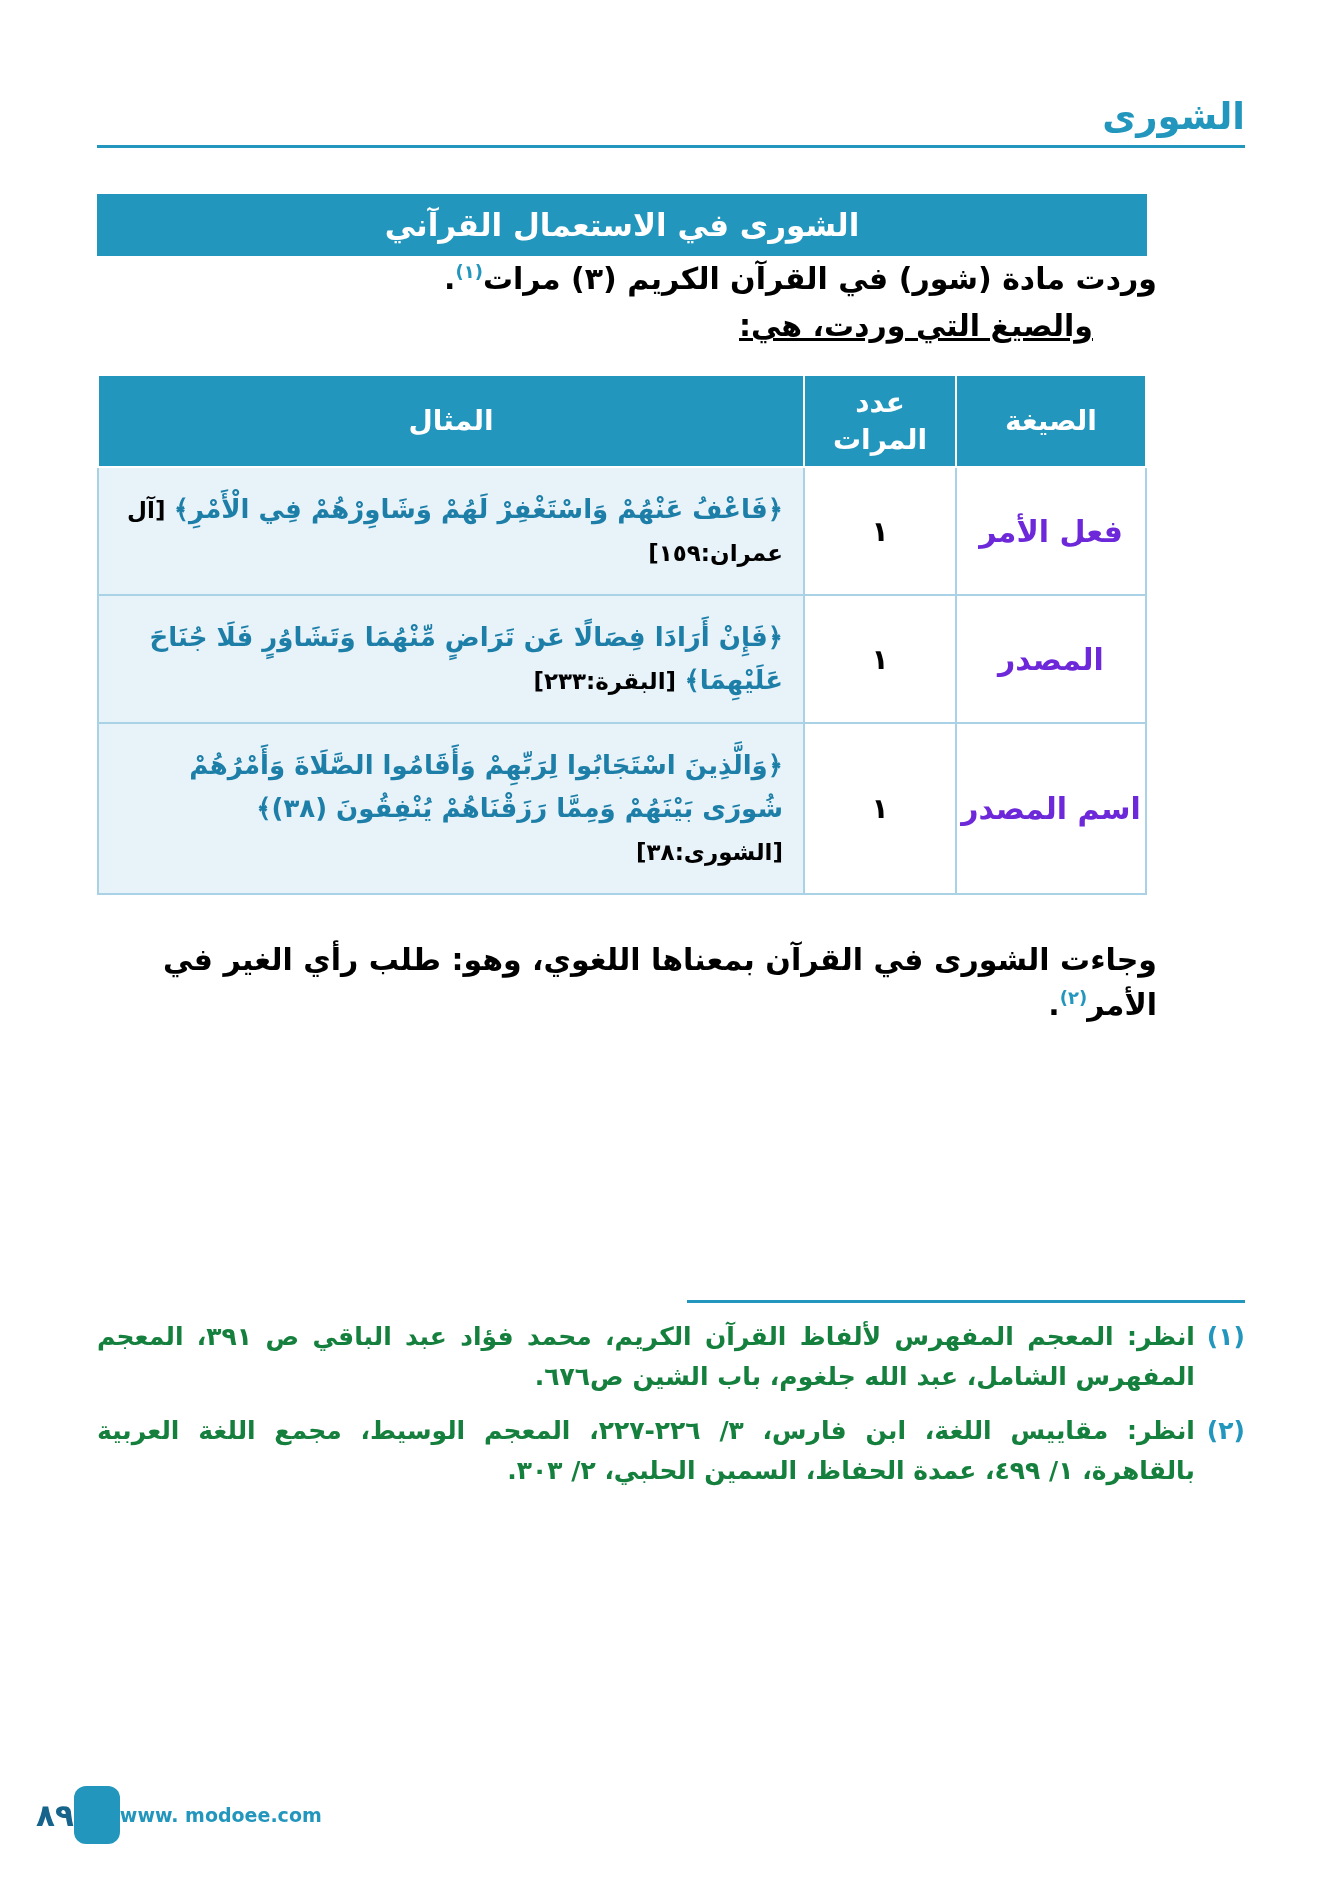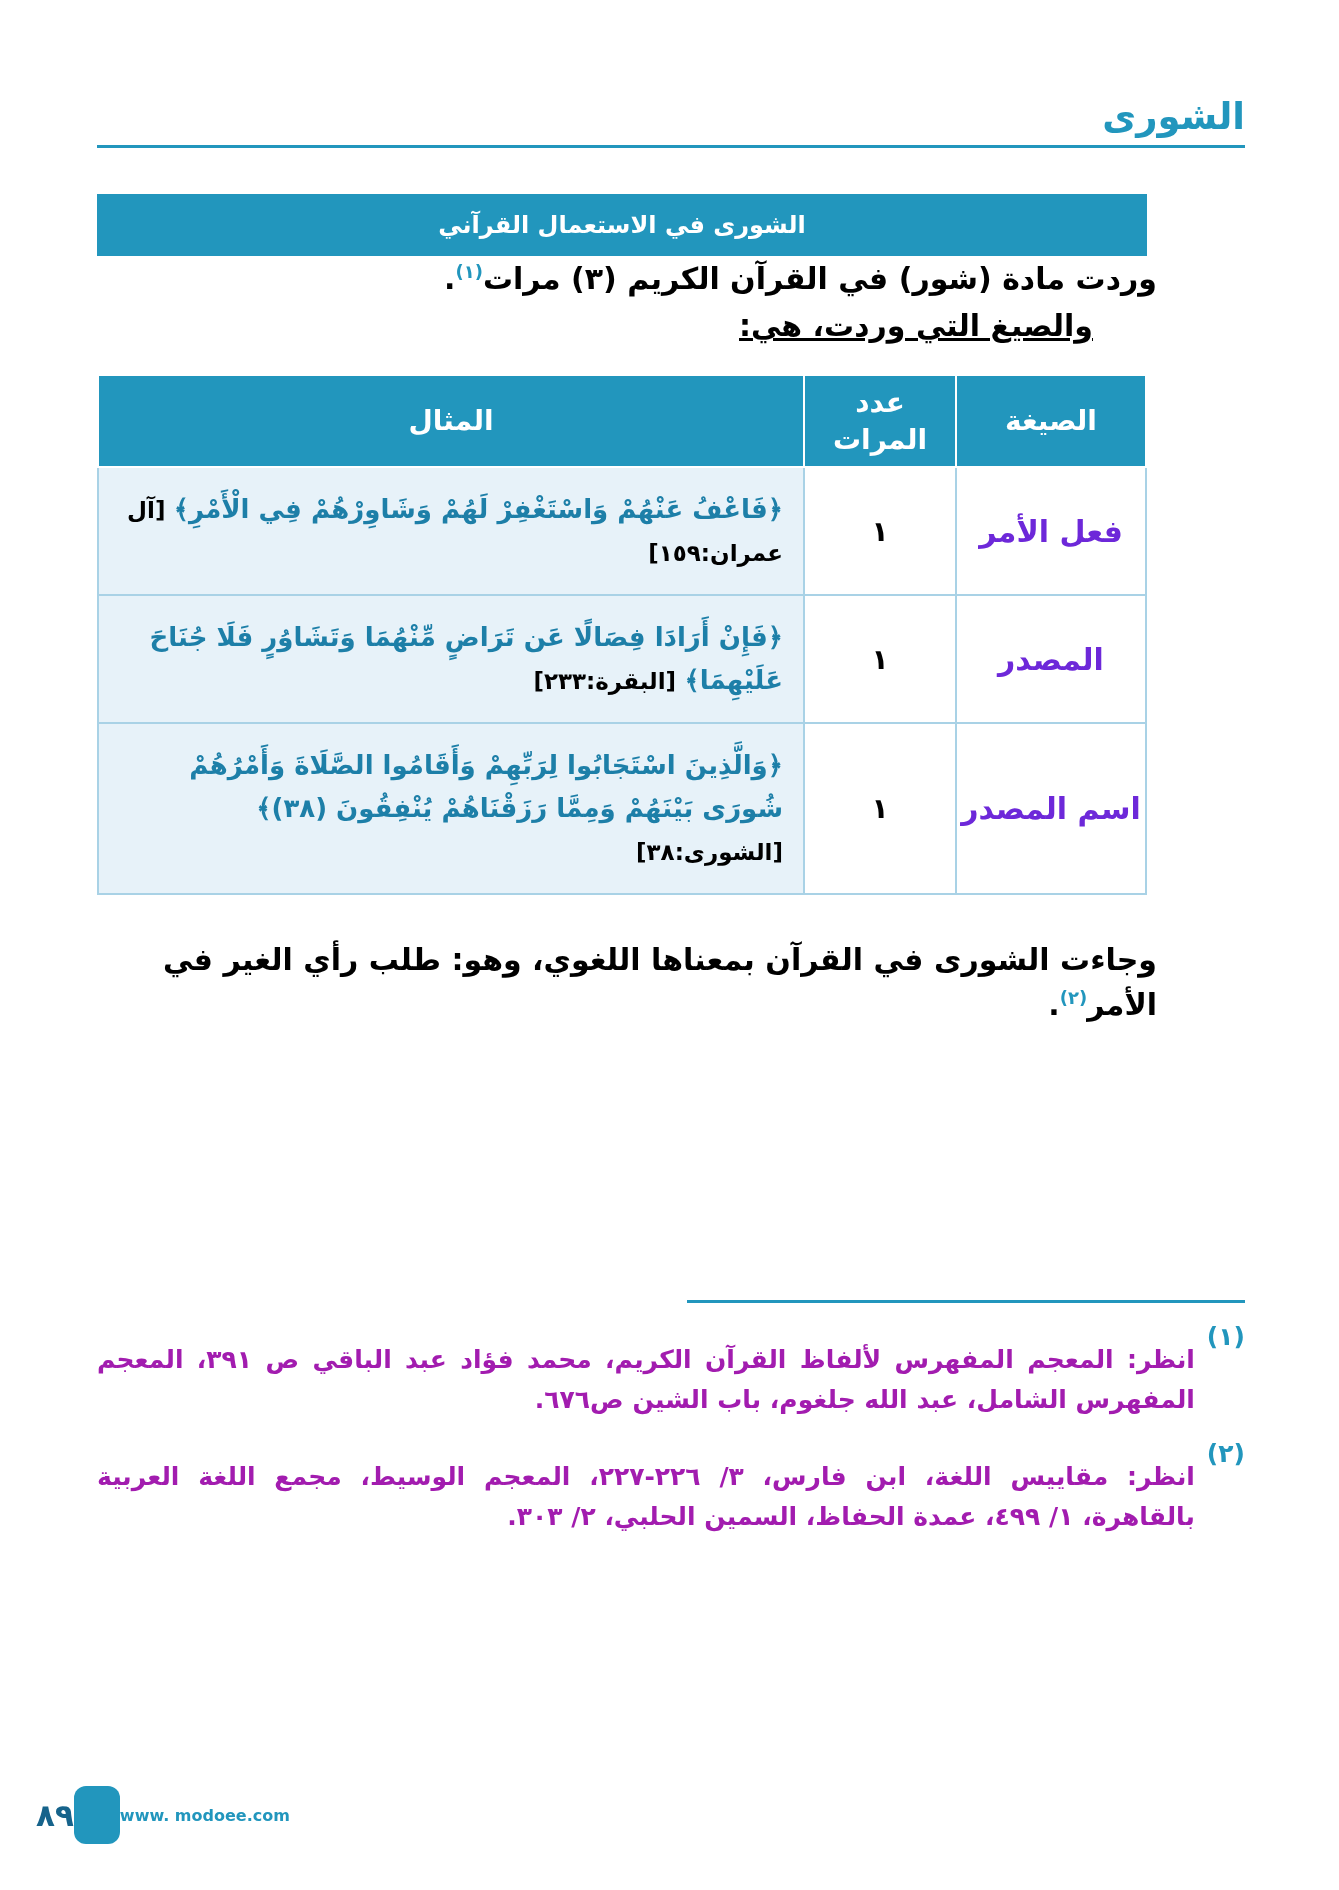--- a/index.html
+++ b/index.html
@@ -34,21 +34,21 @@
     margin:46px 0 0 0;
     margin-left:98px; 
     margin-right:0;
     background:#2296bd;
     height:62px;
     display:flex; align-items:center; justify-content:center;
   }
   
   .block-1050 { width:1050px; margin-right:98px; margin-left:0; }
   .title-bar.block-1050 { margin-top:46px; }
-  .title-bar h1 { color:#ffffff; font-size:24px; font-weight:bold; }
+  .title-bar h1 { color:#ffffff; font-size:31px; font-weight:bold; }
 
   
   .intro { font-weight:bold; font-size:30px; line-height:1.5; color:#000; }
   .intro.line1 { padding-right:88px; }
   .intro.line2 { margin-top:2px; padding-right:152px;text-decoration:underline; }
   .fn-ref {
     color:#2296bd; font-size:18px; font-weight:bold;
     vertical-align:super; line-height:0;
   }
 
@@ -102,37 +102,37 @@
     font-size:25px;
   }
   .fn-rule { width:558px; height:3px; background:#2296bd; }
   .footnote {
     display:flex; gap:12px; align-items:flex-start;
     margin-top:14px;
     line-height:1.6;
     font-weight:bold;
   }
   .fn-num { color:#2296bd; white-space:nowrap; }
-  .fn-text { flex:1; text-align:justify; color:#a21caf;margin-top:23px; }
+  .fn-text { flex:1; text-align:justify; color:#15803d; }
 
   
   .page-footer {
     position:absolute;
     left:36px; top:1786px;
     direction:ltr;
     display:flex; align-items:center; gap:0;
   }
   .page-num { color:#16638b; font-size:31px; font-weight:bold; }
   .page-tab {
     width:46px; height:58px;
     background:#2296bd;
     border-radius:12px;
     display:inline-block;
   }
-  .website { color:#2296bd; font-size:16px; font-weight:bold; text-decoration:none; }
+  .website { color:#2296bd; font-size:19px; font-weight:bold; text-decoration:none; }
 </style>
 </head>
 <body>
 
 <div class="page">
   <div class="content">
 
     <header>
       <div class="running-head">الشورى</div>
       <div class="head-rule"></div>

